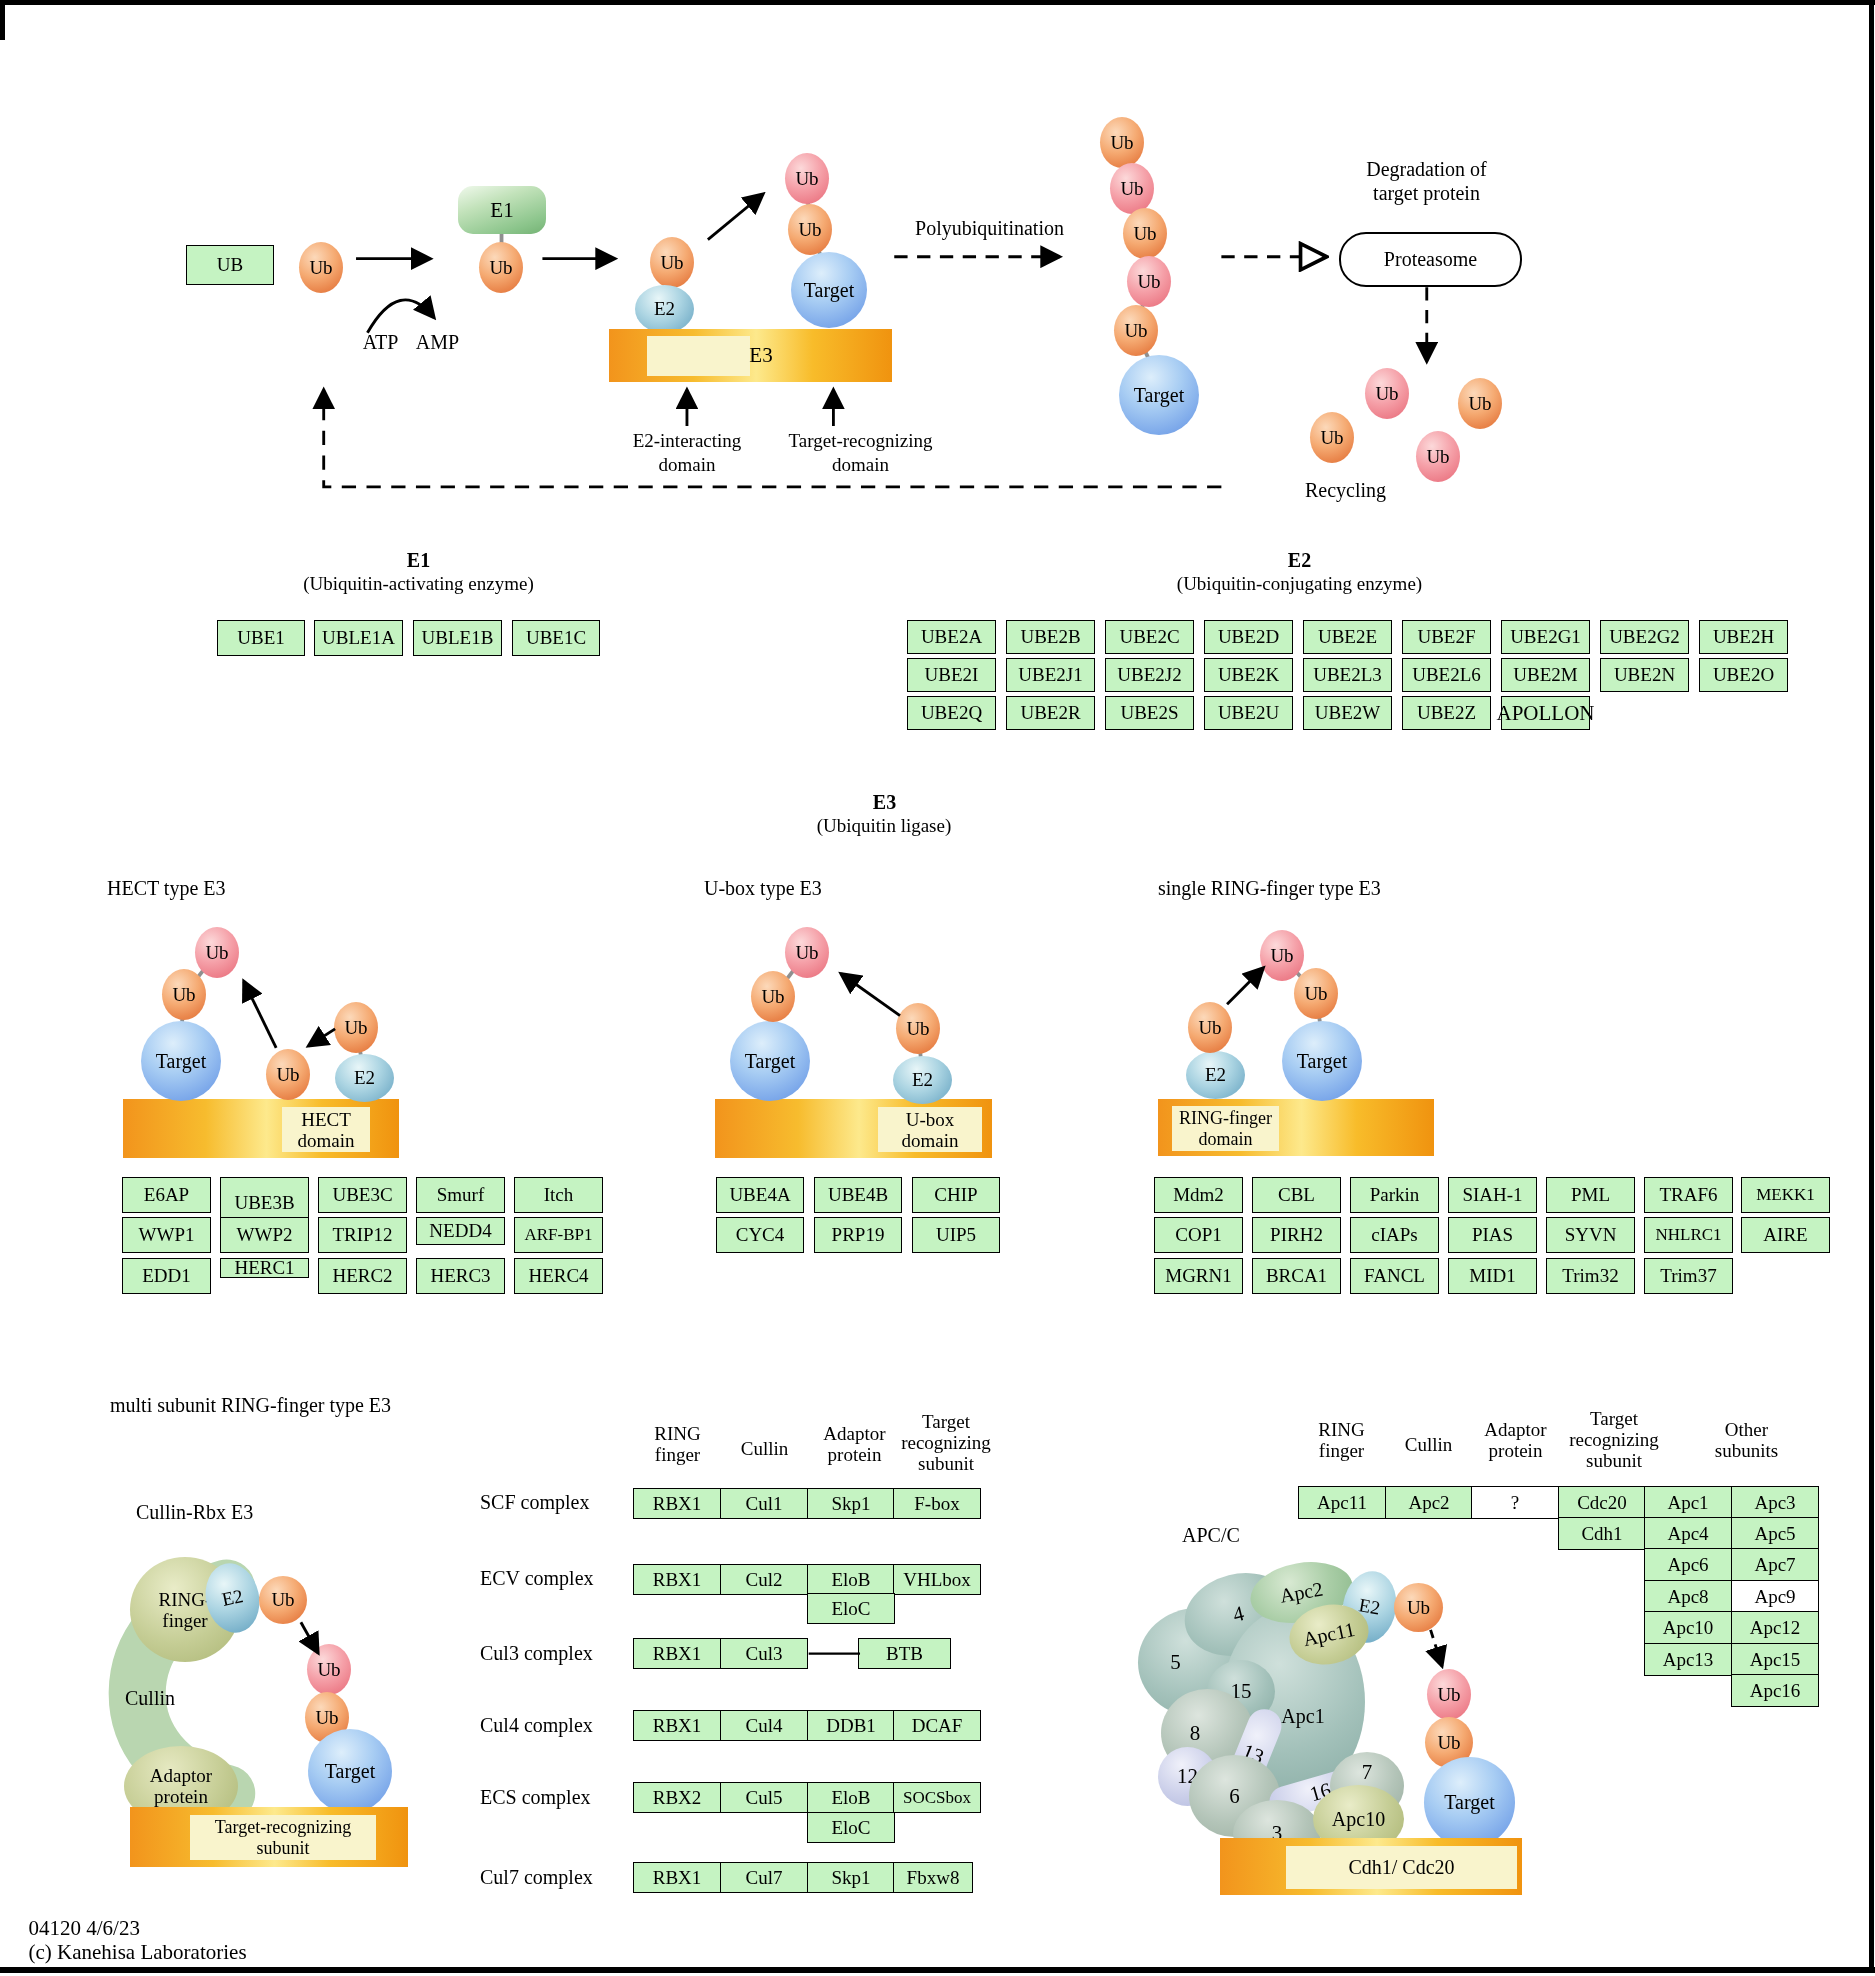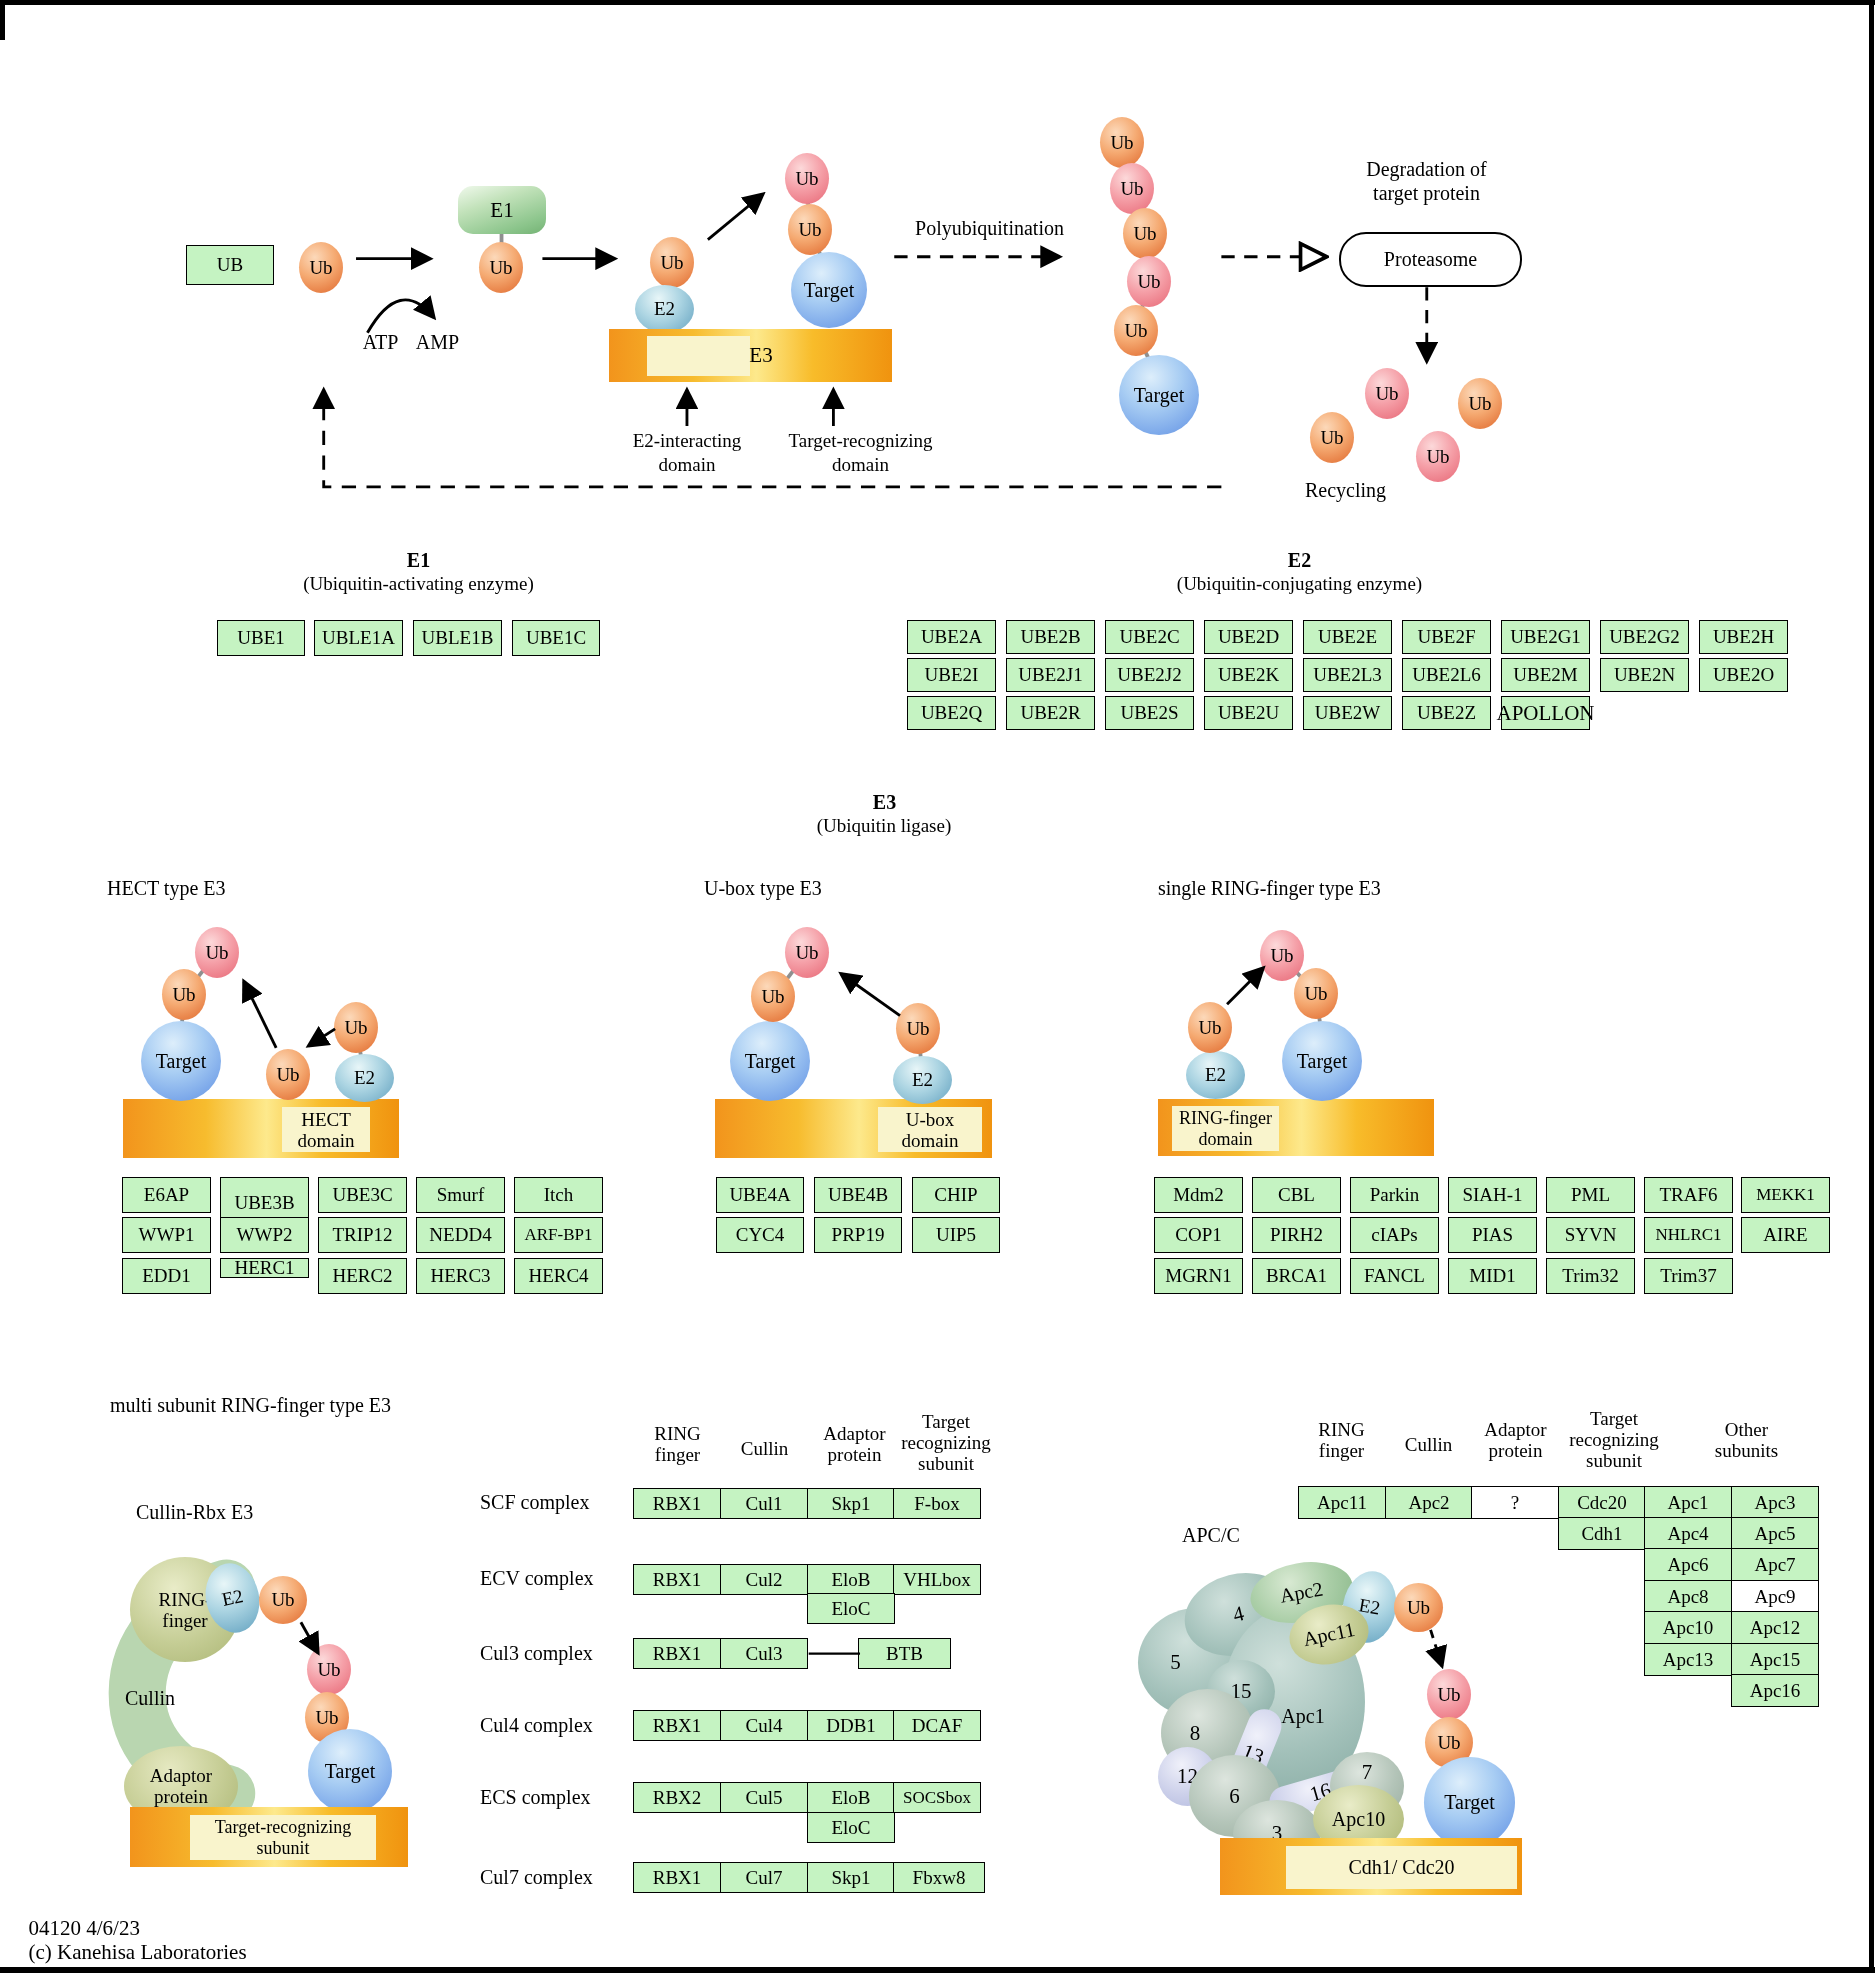--- a/index.html
+++ b/index.html
@@ -213,21 +213,21 @@
       <span>E2</span>
     </div>
   <div class="gb" style="left:122px;top:1177px;width:89px;height:36px">E6AP</div>
   <div class="gb" style="left:220px;top:1177px;width:89px;height:52px">UBE3B</div>
   <div class="gb" style="left:318px;top:1177px;width:89px;height:36px">UBE3C</div>
   <div class="gb" style="left:416px;top:1177px;width:89px;height:36px">Smurf</div>
   <div class="gb" style="left:514px;top:1177px;width:89px;height:36px">Itch</div>
   <div class="gb" style="left:122px;top:1217px;width:89px;height:36px">WWP1</div>
   <div class="gb" style="left:220px;top:1217px;width:89px;height:36px">WWP2</div>
   <div class="gb" style="left:318px;top:1217px;width:89px;height:36px">TRIP12</div>
-  <div class="gb" style="left:416px;top:1217px;width:89px;height:36px">NEDD4</div>
+  <div class="gb" style="left:416px;top:1217px;width:89px;height:28px">NEDD4</div>
   <div class="gb" style="left:514px;top:1217px;width:89px;height:36px;font-size:17px">ARF-BP1</div>
   <div class="gb" style="left:122px;top:1258px;width:89px;height:36px">EDD1</div>
   <div class="gb" style="left:220px;top:1258px;width:89px;height:20px">HERC1</div>
   <div class="gb" style="left:318px;top:1258px;width:89px;height:36px">HERC2</div>
   <div class="gb" style="left:416px;top:1258px;width:89px;height:36px">HERC3</div>
   <div class="gb" style="left:514px;top:1258px;width:89px;height:36px">HERC4</div>
 
   <div class="txt" style="left:704px;top:877px">U-box type E3</div>
   <div class="bar" style="left:715px;top:1099px;width:277px;height:59px"></div>
   <div class="dom" style="left:878px;top:1107px;width:104px;height:45px">
@@ -375,21 +375,21 @@
   <div class="gb" style="left:633px;top:1782px;width:88px;height:31px">RBX2</div>
   <div class="gb" style="left:720px;top:1782px;width:88px;height:31px">Cul5</div>
   <div class="gb" style="left:807px;top:1782px;width:88px;height:31px">EloB</div>
   <div class="gb" style="left:893px;top:1782px;width:88px;height:31px;font-size:17px">SOCSbox</div>
   <div class="gb" style="left:807px;top:1812px;width:88px;height:31px">EloC</div>
 
   <div class="txt" style="left:480px;top:1866px">Cul7 complex</div>
   <div class="gb" style="left:633px;top:1862px;width:88px;height:31px">RBX1</div>
   <div class="gb" style="left:720px;top:1862px;width:88px;height:31px">Cul7</div>
   <div class="gb" style="left:807px;top:1862px;width:88px;height:31px">Skp1</div>
-  <div class="gb" style="left:893px;top:1862px;width:92px;height:31px">Fbxw8</div>
+  <div class="gb" style="left:893px;top:1862px;width:80px;height:31px">Fbxw8</div>
 
   <div class="hdr" style="left:1294px;top:1419px;width:95px">
     <div>RING</div>
     <div>finger</div>
   </div>
   <div class="hdr" style="left:1381px;top:1434px;width:95px">
     <div>Cullin</div>
   </div>
   <div class="hdr" style="left:1468px;top:1419px;width:95px">
     <div>Adaptor</div>

